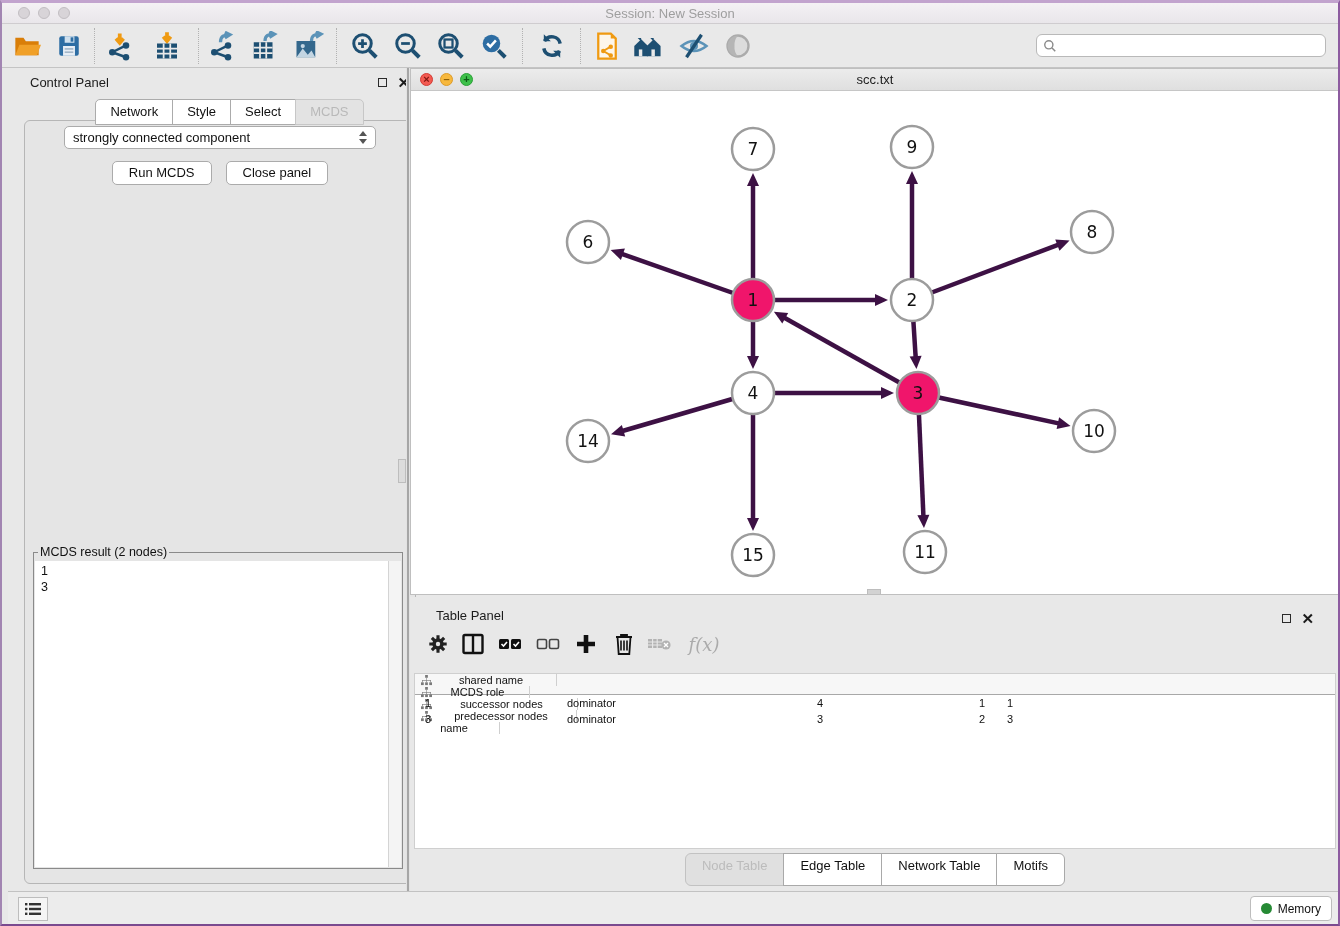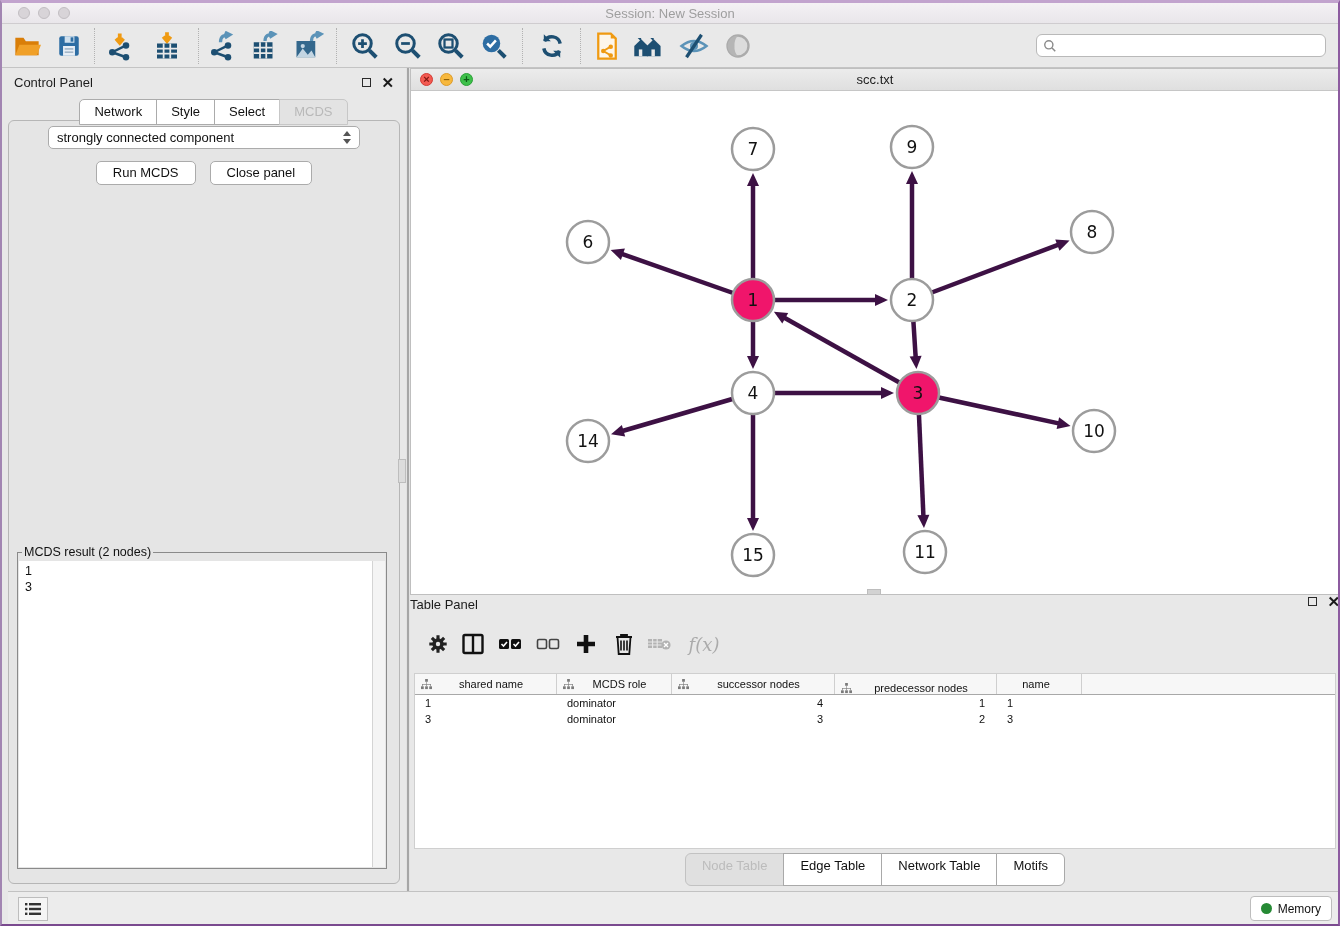--- a/index.html
+++ b/index.html
@@ -22,21 +22,21 @@
   .main-toolbar { position:absolute; left:0; top:21px; width:100%; height:44px;
     background:#e9e9e9; border-bottom:1px solid #c4c4c4; }
   .tbi { position:absolute; top:5px; width:34px; height:34px; display:flex;
     align-items:center; justify-content:center; cursor:default; }
   .tbsep { position:absolute; top:4px; height:36px; border-left:1px dotted #b2b2b2; }
   .search-wrap { position:absolute; right:12px; top:10px; width:290px; height:23px;
     background:#fff; border:1px solid #b9b9b9; border-radius:6px;
     display:flex; align-items:center; padding-left:6px; }
   .search-wrap input { border:none; outline:none; flex:1; font-size:12px; background:transparent; }
   
-  .control-panel { position:absolute; left:0; top:65px; width:404px; height:826px; background:#e8e8e8; }
+  .control-panel { position:absolute; left:16px; top:65px; width:404px; height:826px; background:#e8e8e8; }
   .panel-head { height:28px; display:flex; align-items:center; padding:0 12px; }
   .panel-title { font-size:13px; color:#1c1c1c; }
   .panel-head-icons { margin-left:auto; display:flex; align-items:center; gap:10px; }
   .float-ic { width:9px; height:9px; border:1.6px solid #2a2a2a; display:inline-block; }
   .close-ic { font-size:15px; font-weight:bold; color:#1a1a1a; line-height:9px; }
   .ctab-row { position:absolute; left:0; top:31px; width:100%; display:flex; justify-content:center; z-index:2;padding-left:19px; }
   .ctab { font-size:13px; color:#111; background:#fff; border:1px solid #ababab;
     padding:4px 14px 5px; margin-right:-1px; }
   .ctab:first-child { border-radius:5px 0 0 0; }
   .ctab:last-child { border-radius:0 5px 0 0; margin-right:0; }
@@ -75,27 +75,27 @@
   .nt { width:13px; height:13px; border-radius:50%; font-size:11px; font-weight:bold;
     display:flex; align-items:center; justify-content:center; line-height:1; }
   .nt.red { background:#f35a51; border:1px solid #d33b34; color:#7e1510; }
   .nt.yellow { background:#f7b83d; border:1px solid #dd9b28; color:#8d5e05; }
   .nt.green { background:#3ec04a; border:1px solid #2aa037; color:#0d5c17; }
   .net-canvas { position:absolute; left:0; top:22px; width:928px; height:503px; background:#fff; }
   .canvas-grip { position:absolute; left:456px; bottom:0px; width:14px; height:5px;
     background:#d2d2d2; border:1px solid #bdbdbd; border-bottom:none; }
   
   .table-panel { position:absolute; left:408px; top:594px; width:930px; height:297px; background:#e8e8e8; }
-  .tp-head { height:26px; display:flex; align-items:flex-start; padding:0 0; }
+  .tp-head { height:26px; display:flex; align-items:flex-end; padding:0 26px; }
   .tp-toolbar { position:relative; height:44px; }
   .tpi { position:absolute; top:5px; width:32px; height:32px; display:flex; align-items:center; justify-content:center; }
   .fx-txt { font-family:"DejaVu Serif", serif; font-style:italic; font-size:18px; color:#ababab; }
   .tp-table { position:absolute; left:4px; right:4px; top:76px; height:176px;
     background:#fff; border:1px solid #cfcfcf; overflow:hidden; }
-  .thead-row { display:flex; height:21px; background:#f7f7f7; border-bottom:1px solid #a8a8a8; }
+  .thead-row { display:flex; height:21px; background:#f7f7f7; border-bottom:1px solid #a8a8a8;flex-direction:column; }
   .th { display:flex; align-items:center; border-right:1px solid #cfcfcf; font-size:11px; color:#111; }
   .th .tree-ic { margin-left:6px; }
   .th .th-label { flex:1; text-align:center; padding-right:6px; }
   .tbody-row { display:flex; height:16px; }
   .td { font-size:11px; color:#111; line-height:16px; white-space:nowrap; overflow:hidden; }
   .td.left { text-align:left; padding-left:10px; }
   .td.right { text-align:right; padding-right:12px; }
   .tp-tabs { position:absolute; left:0; right:0; bottom:8px; display:flex; justify-content:center; }
   .ttab { font-size:13px; color:#111; background:#fff; border:1px solid #a9a9a9;
     padding:4px 16px 12px; margin-right:-1px; }

